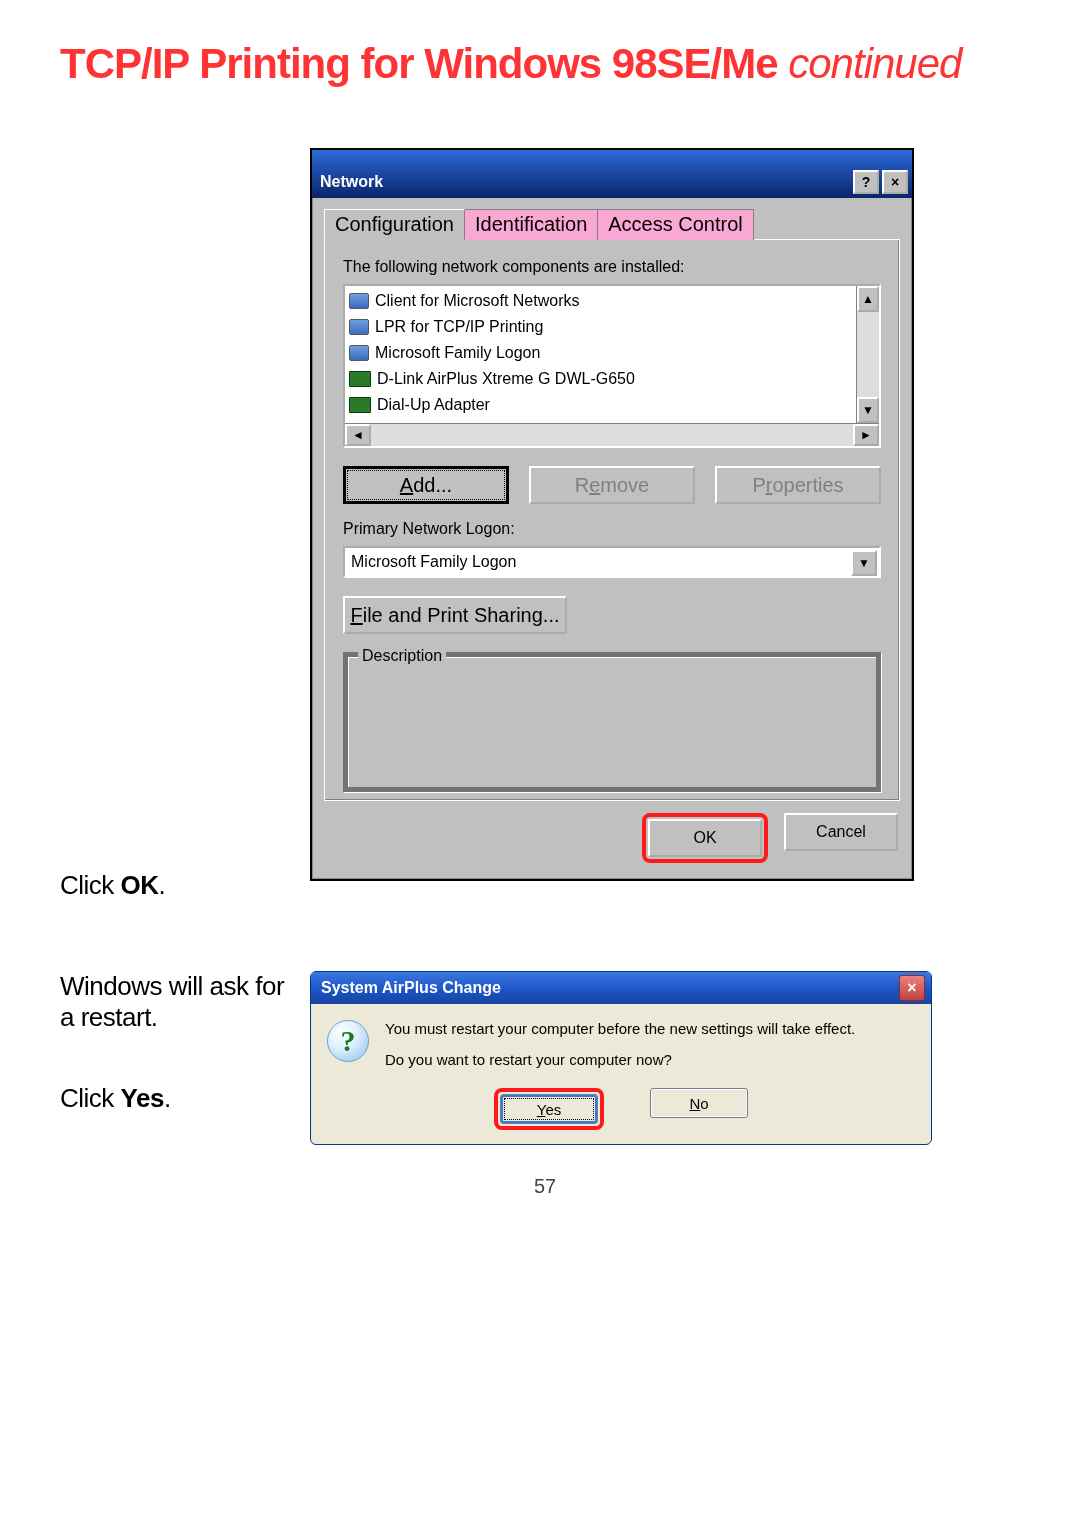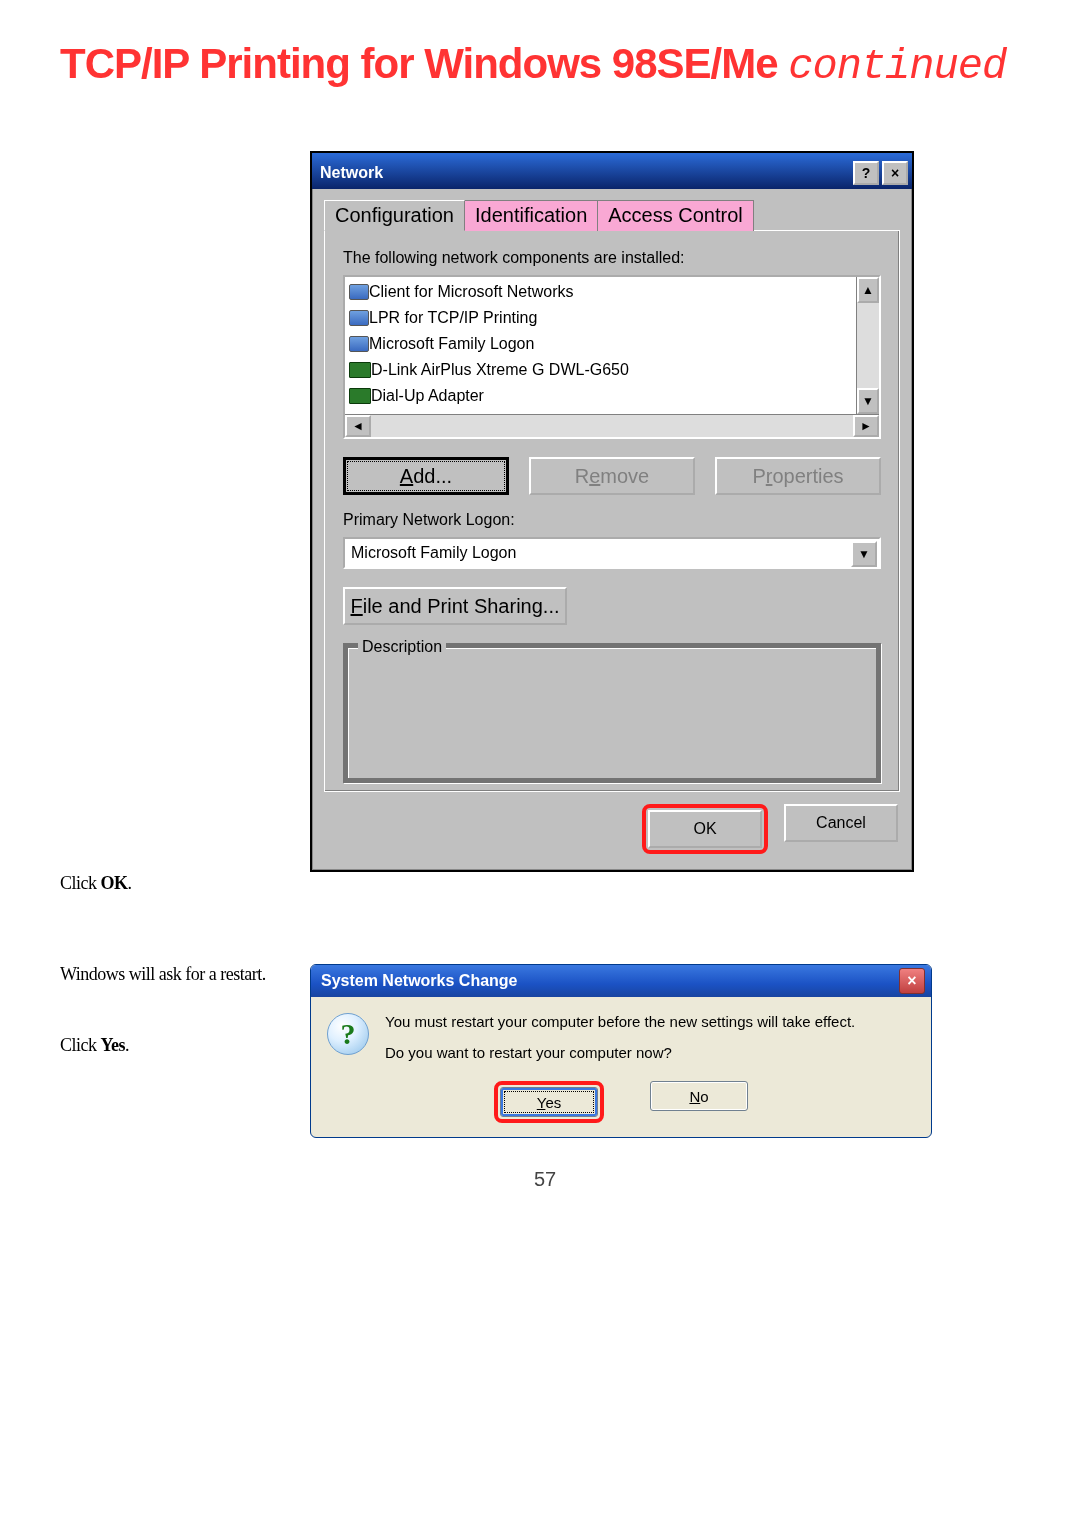--- a/index.html
+++ b/index.html
@@ -16,33 +16,32 @@
     color: #ff3333;
     font-family: "Arial Black", Arial, sans-serif;
     font-weight: 900;
     font-size: 42px;
     letter-spacing: -1px;
     margin: 0 0 60px 0;
   }
   .page-title .cont {
     font-style: italic;
     font-weight: 500;
-    font-family: Liberation Mono, monospace;
   }
   .row {
     display: flex;
     align-items: flex-start;
     gap: 20px;
     margin-bottom: 70px;
   }
   .instr-col {
     width: 230px;
     flex: none;
-    font-size: 18px;
-    font-family: Liberation Serif, serif;
+    font-size: 26px;
+    font-family: Liberation Sans, sans-serif;
     letter-spacing: -0.5px;
   }
   .instr-col .b { font-weight: bold; }
   .instr-spacer { height: 50px; }
   .row1-align { margin-top: 722px; }
 
   
   .dlg {
     font-family: Tahoma, "MS Sans Serif", sans-serif;
     font-size: 16px;
@@ -53,21 +52,21 @@
     background: #c0c0c0;
     border: 2px solid #000;
     box-shadow: 0 0 0 1px #888 inset;
   }
   .titlebar {
     background: linear-gradient(#2b6bd8, #0a246a);
     color: #fff;
     display: flex;
     align-items: center;
     height: 32px;
-    padding: 4px 4px 0 8px;
+    padding: 16px 4px 0 8px;
     font-weight: bold;
   }
   .titlebar .t-text { flex: 1; }
   .t-btn {
     width: 22px; height: 20px;
     background: #c0c0c0;
     border: 2px outset #fff;
     margin-left: 3px;
     font-family: Arial, sans-serif;
     font-weight: bold;
@@ -116,21 +115,21 @@
   .list-inner {
     flex: 1;
     display: flex;
     overflow: hidden;
   }
   .list-items {
     flex: 1;
     padding: 2px 4px;
     font-size: 16px;
   }
-  .li-row { display: flex; align-items: center; height: 26px; }
+  .li-row { display: flex; align-items: center; gap: 6px; height: 26px; }
   .ic-mon {
     width: 18px; height: 14px;
     background: linear-gradient(#6fa0e0, #3a6ac0);
     border: 1px solid #555;
     border-radius: 2px;
     position: relative;
   }
   .ic-adp {
     width: 20px; height: 14px;
     background: #2a7a2a;
@@ -397,21 +396,21 @@
     <div class="instr-col">
       <div>Windows will ask for a restart.</div>
       <div class="instr-spacer"></div>
       <div>
         <span>Click </span><span class="b">Yes</span><span>.</span>
       </div>
     </div>
 
     <div class="dlg-sys">
       <div class="tb-xp">
-        <span class="t-text">System Networks Change</span>
+        <span class="t-text">System AirPlus Change</span>
         <div class="close-xp">×</div>
       </div>
       <div class="sys-body">
         <div class="q-icon">?</div>
         <div class="sys-text">
           <p>You must restart your computer before the new settings will take effect.</p>
           <p>Do you want to restart your computer now?</p>
         </div>
       </div>
       <div class="sys-btns">

